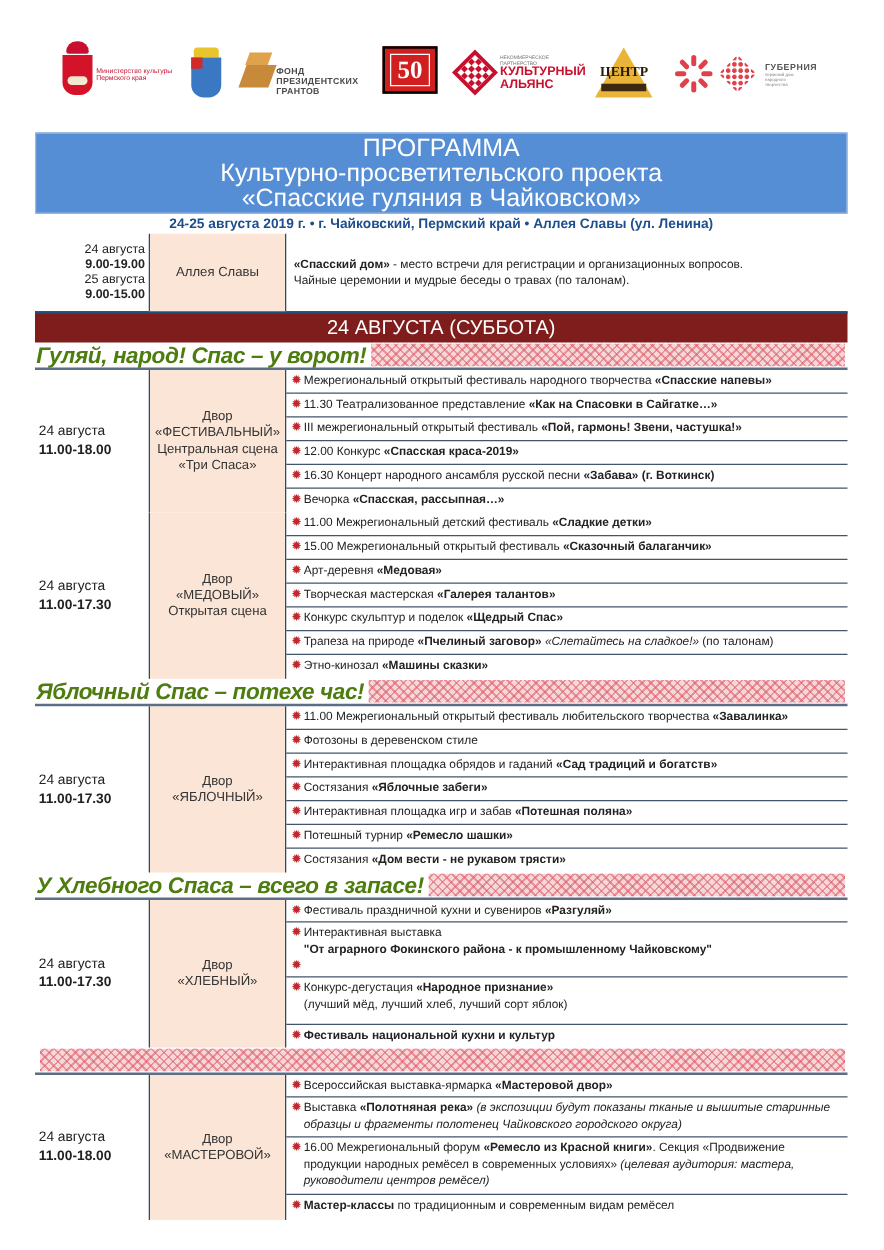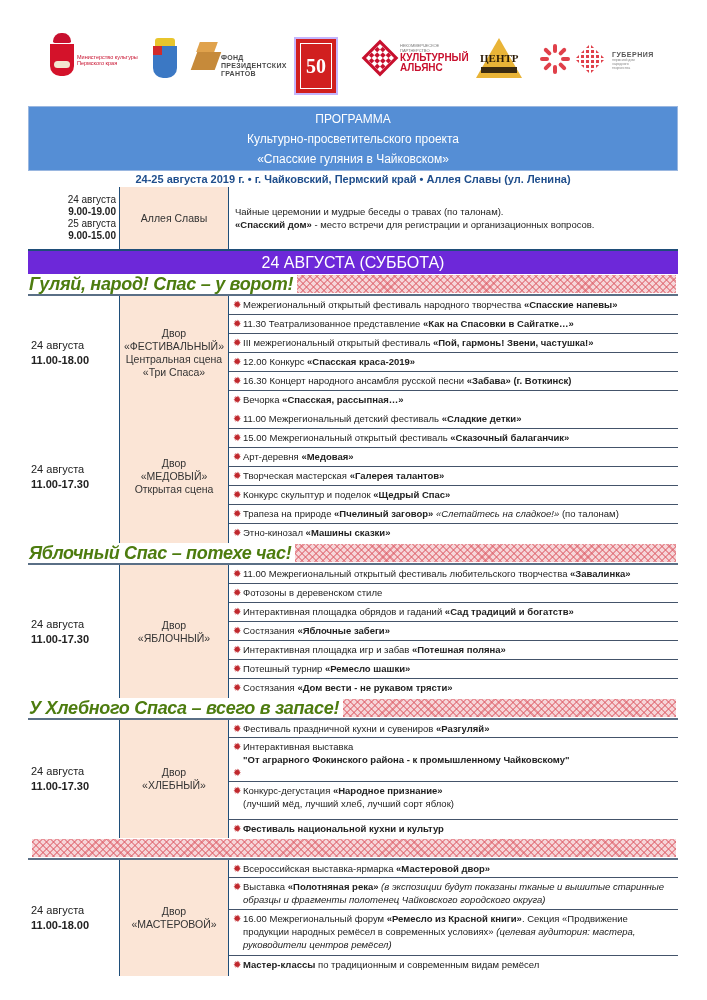--- a/index.html
+++ b/index.html
@@ -15,21 +15,21 @@
   .perm-crest .bear { position:absolute; left:6px; top:28px; width:16px; height:7px; background:#f3e7d0; border-radius:4px; }
   .perm-text { left: 77px; top: 54px; font-size: 5.5px; line-height: 6px; color: #c8102e; width: 70px; }
   .tch-crest { left: 153px; top: 38px; width: 24px; height: 40px; }
   .tch-crest .crown { position:absolute; left:2px; top:0; width:20px; height:8px; background:#e8c52c; border-radius:3px 3px 0 0; }
   .tch-crest .shield { position:absolute; left:0; top:8px; width:24px; height:32px; background:#3b78c4; border-radius:0 0 10px 10px; }
   .tch-crest .red { position:absolute; left:0; top:8px; width:9px; height:9px; background:#d12a2a; }
   .fpg-mark { left: 192px; top: 42px; width: 32px; height: 28px; }
   .fpg-mark .a { position:absolute; left:6px; top:0; width:18px; height:10px; background:#e0a24c; transform: skewX(-20deg); }
   .fpg-mark .b { position:absolute; left:2px; top:10px; width:24px; height:18px; background:#c68a3a; transform: skewX(-20deg); }
   .fpg-text { left: 221px; top: 54px; font-size: 7px; font-weight: bold; line-height: 8px; color: #4a4a4a; letter-spacing: .3px; }
-  .fifty { left: 294px; top: 37px; width: 44px; height: 58px; background:#d11f1f; border:2px solid #c4b5fd; }
+  .fifty { left: 306px; top: 37px; width: 44px; height: 38px; background:#d11f1f; border:2px solid #000000; }
   .fifty .inner { position:absolute; left:4px; top:4px; right:4px; bottom:4px; border:1px solid #fff; display:flex; align-items:center; justify-content:center; color:#fff; font-weight:bold; font-size:20px; font-family:"Liberation Serif", serif; }
   .ka-diamond { left: 362px; top: 40px; width: 36px; height: 36px; }
   .ka-diamond .d { position:absolute; left:5px; top:5px; width:26px; height:26px; border:3px solid #c8102e; transform: rotate(45deg);
      background: repeating-conic-gradient(#c8102e 0 25%, #fff 0 50%) 0 0/8px 8px; }
   .ka-text { left: 400px; top: 44px; color: #c8102e; }
   .ka-text .small { font-size: 4px; line-height: 4.5px; color:#777; }
   .ka-text .big { font-size: 10px; font-weight: bold; line-height: 10px; }
   .centr { left: 476px; top: 38px; width: 46px; height: 40px; }
   .centr .tri { position:absolute; left:0; top:0; width:0; height:0; border-left:23px solid transparent; border-right:23px solid transparent; border-bottom:40px solid #e9b437; }
   .centr .txt { position:absolute; left:4px; top:14px; width:38px; text-align:center; font-family:"Liberation Serif", serif; font-weight:bold; font-size:11px; color:#2a1a05; }
@@ -39,33 +39,33 @@
   .gub-dots { left: 575px; top: 44px; width: 30px; height: 30px;
      background: radial-gradient(circle, #e0404a 1.6px, transparent 2px) 0 0/5px 5px;
      clip-path: polygon(50% 0, 100% 50%, 50% 100%, 0 50%); }
   .gub-text { left: 612px; top: 51px; }
   .gub-text .big { font-size: 7px; font-weight: bold; color:#555; letter-spacing:.5px; }
   .gub-text .small { font-size: 3.5px; line-height: 4px; color:#888; }
 
   
   .doc { position: absolute; left: 28px; top: 106px; width: 650px; }
   .title-box { background: #558ed5; color: #fff; text-align: center; border: 1px solid #9ab7e0; padding: 2px 0 1px 0; }
-  .title-box div { font-size: 12px; line-height: 20px; }
+  .title-box div { font-size: 20px; line-height: 20px; }
   .subline { text-align:center; color: #1f4e8c; font-weight: bold; font-size: 11px; height: 16px; line-height: 16px; }
 
   .grid { display: grid; grid-template-columns: 91px 110px 449px; }
   .c1 { padding: 0 3px; display:flex; flex-direction:column; justify-content:center; font-size: 10.5px; }
   .c2 { background: #fbe5d6; border-left: 1px solid #1f4e79; border-right: 1px solid #1f4e79; display:flex; flex-direction:column; align-items:center; justify-content:center; text-align:center; font-size: 10.5px; line-height: 13px; color:#333; }
   .c3 { display:flex; flex-direction:column; }
 
   .intro .c1 { text-align: right; font-size: 10px; line-height: 12px; height: 62px; }
   .intro .c1 b { font-weight: bold; }
   .intro .c3 { justify-content:center; padding-left: 6px; font-size: 9.5px; line-height: 13px; }
 
-  .day-bar { background:#6d28d9; color:#fff; text-align:center; font-size: 16px; line-height: 24px; height: 25px; border-top: 2px solid #1f4e79; }
+  .day-bar { background:#7f1d1d; color:#fff; text-align:center; font-size: 16px; line-height: 24px; height: 25px; border-top: 2px solid #1f4e79; }
 
   .sect-head { position: relative; height: 22px; border-bottom: 2px solid #5a6f86; display:flex; align-items:center; }
   .sect-title { color: #4d7c0f; font-style: italic; font-weight: bold; font-size: 18px; white-space: nowrap; letter-spacing: -0.3px; padding-left: 1px; }
   .ornament { flex: 1; height: 18px; margin: 0 2px 0 4px;
      background:
        repeating-linear-gradient(45deg, rgba(220,90,100,0.55) 0 1.5px, transparent 1.5px 5px),
        repeating-linear-gradient(-45deg, rgba(220,90,100,0.55) 0 1.5px, transparent 1.5px 5px),
        #f6d6d9; }
 
   .sect .c1 { font-size: 11px; line-height: 15px; padding-left: 3px; }
@@ -147,22 +147,22 @@
 
   <div class="grid intro">
     <div class="c1">
       <div>24 августа</div>
       <b>9.00-19.00</b>
       <div>25 августа</div>
       <b>9.00-15.00</b>
     </div>
     <div class="c2">Аллея Славы</div>
     <div class="c3">
+      <div><b>«Спасский дом»</b><span> - место встречи для регистрации и организационных вопросов.</span></div>
       <div>Чайные церемонии и мудрые беседы о травах (по талонам).</div>
-      <div><b>«Спасский дом»</b><span> - место встречи для регистрации и организационных вопросов.</span></div>
     </div>
   </div>
 
   <div class="day-bar">24 АВГУСТА (СУББОТА)</div>
 
   <div id="sections">
       <div class="sect-head">
         <span class="sect-title">Гуляй, народ! Спас – у ворот!</span>
                     <span class="ornament"></span>
       </div>

